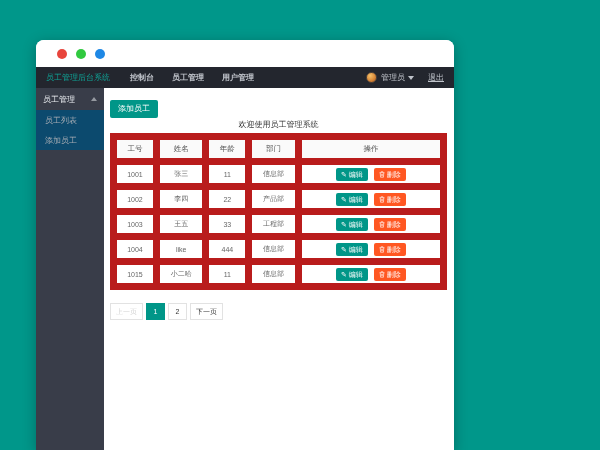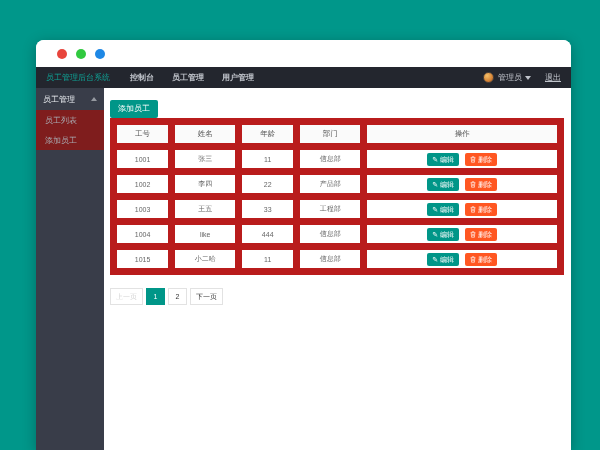--- a/index.html
+++ b/index.html
@@ -2,21 +2,21 @@
 <html><head>
 <meta charset="utf-8">
 <style>
   html,body{margin:0;padding:0;}
   body{
     width:600px;height:450px;background:#00978a;overflow:hidden;position:relative;
     font-family:"Liberation Sans","DejaVu Sans",sans-serif;
     -webkit-font-smoothing:antialiased;
   }
   .window{
-    position:absolute;left:36px;top:40px;width:535px;height:410px;
+    position:absolute;left:36px;top:40px;width:418px;height:410px;
     background:#fff;border-radius:8px 8px 0 0;overflow:hidden;
     box-shadow:0 3px 14px rgba(0,0,0,.28);
     display:flex;flex-direction:column;
   }
   
   .chrome{height:27px;background:#fff;display:flex;align-items:center;padding-left:21px;flex:0 0 auto;}
   .dot{width:10px;height:10px;border-radius:50%;margin-right:9px;}
   .dot.red{background:#e8453c;}
   .dot.green{background:#30c93f;}
   .dot.blue{background:#1e88e5;}
@@ -28,21 +28,21 @@
   .avatar{width:11px;height:11px;border-radius:50%;margin-right:4px;
     background:radial-gradient(circle at 35% 30%,#f5c06a 0%,#d98a3a 55%,#a8541f 100%);
     border:1px solid #55463a;box-sizing:border-box;}
   .caret-down{width:0;height:0;border-left:3px solid transparent;border-right:3px solid transparent;border-top:4px solid #c0c4cb;display:inline-block;margin-left:3px;}
   .logout{margin-left:14px;cursor:pointer;text-decoration:underline;}
   
   .body-row{flex:1;display:flex;min-height:0;}
   .sidebar{width:68px;background:#393D49;flex:0 0 auto;font-size:8px;}
   .side-group-title{height:22px;display:flex;align-items:center;justify-content:space-between;padding:0 7px;color:#eceff3;cursor:pointer;}
   .caret-up{width:0;height:0;border-left:3px solid transparent;border-right:3px solid transparent;border-bottom:4px solid #9599a0;display:inline-block;}
-  .side-sub{background:#7f1d1d;}
+  .side-sub{background:#0c4a6e;}
   .side-item{height:20px;display:flex;align-items:center;padding:0 9px;color:#a9adb4;cursor:pointer;}
   
   .main{flex:1;background:#fff;padding:9px 7px 0 6px;overflow:hidden;min-width:0;}
   .add-btn{display:inline-block;background:#009688;color:#fff;border:none;font-size:8px;line-height:1;padding:5px 8px;border-radius:2px;cursor:pointer;font-family:inherit;}
   .page-title{text-align:center;font-size:8px;color:#333;margin:1px 0 3px 0;}
   table{width:100%;border-collapse:collapse;table-layout:fixed;font-size:7px;color:#666;}
   th,td{border:7px solid #b91c1c;text-align:center;height:18px;padding:0 2px;overflow:hidden;}
   th{background:#fafafa;color:#555;font-weight:normal;font-size:7.5px;}
   .actions-cell{white-space:nowrap;}
   .btn{display:inline-flex;align-items:center;gap:2px;border:none;color:#fff;font-size:7px;line-height:1;padding:3px 5px;border-radius:2px;cursor:pointer;vertical-align:middle;font-family:inherit;}
@@ -85,20 +85,21 @@
         <span class="caret-up"></span>
       </div>
       <div class="side-sub">
         <div class="side-item">员工列表</div>
         <div class="side-item">添加员工</div>
       </div>
     </div>
 
     <div class="main">
       <button class="add-btn">添加员工</button>
+      <div class="page-title">欢迎使用员工管理系统</div>
 
       <table>
         <colgroup>
           <col style="width:13%">
             <col style="width:15%">
             <col style="width:13%">
             <col style="width:15%">
             <col style="width:44%">
         </colgroup>
         <thead>

